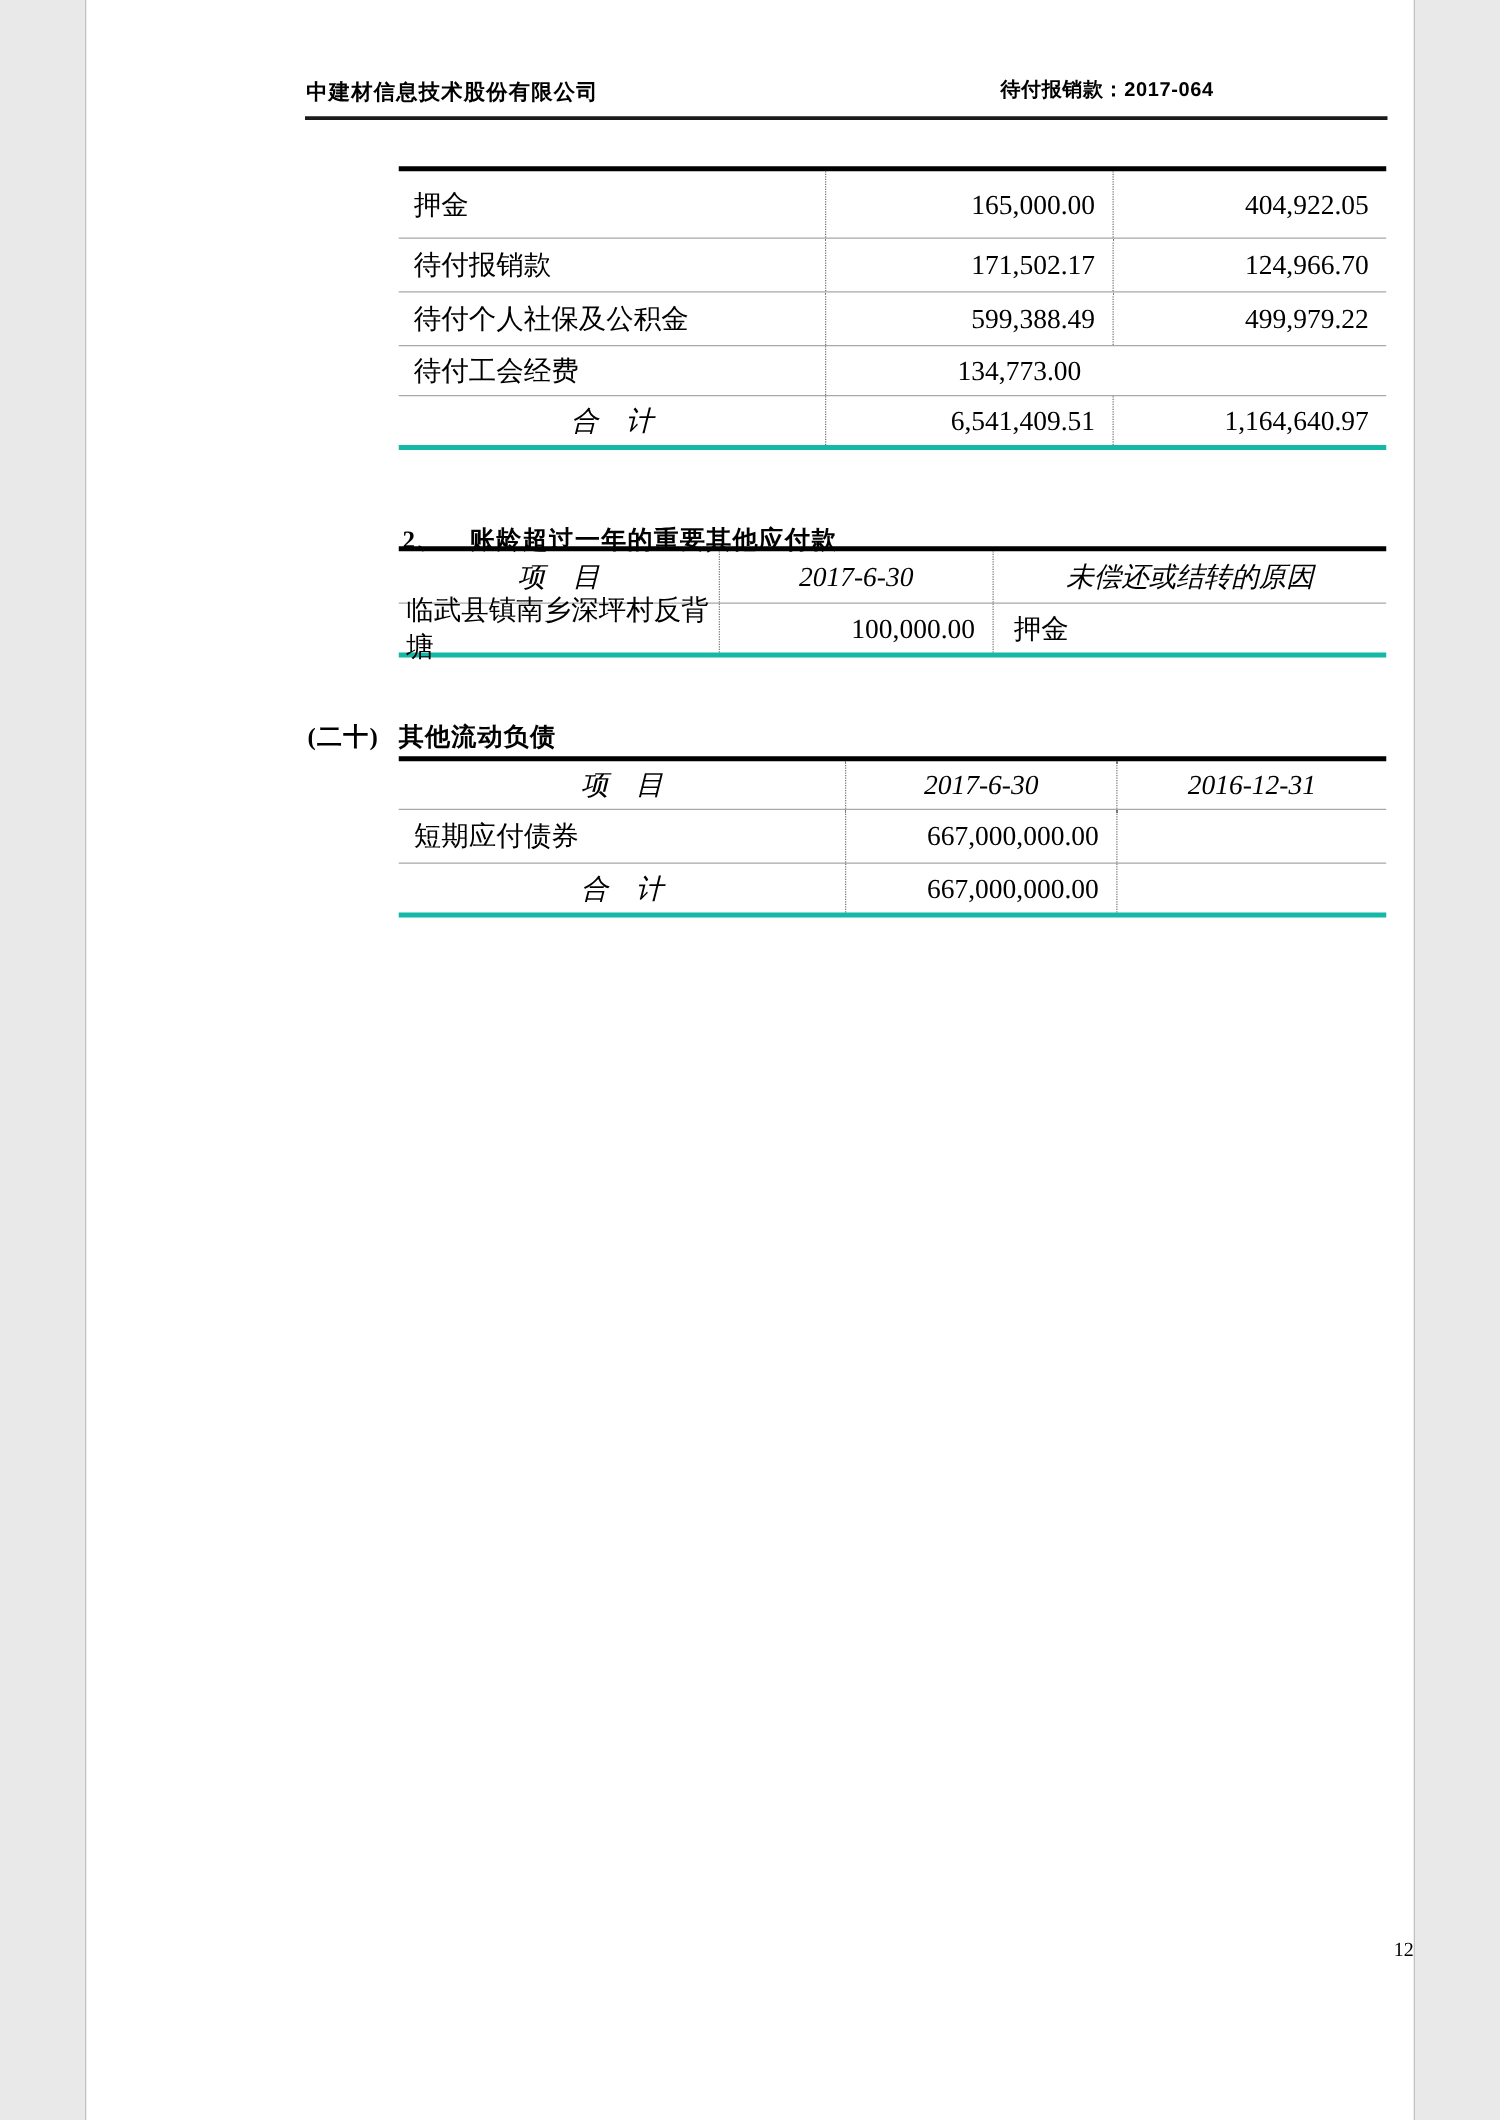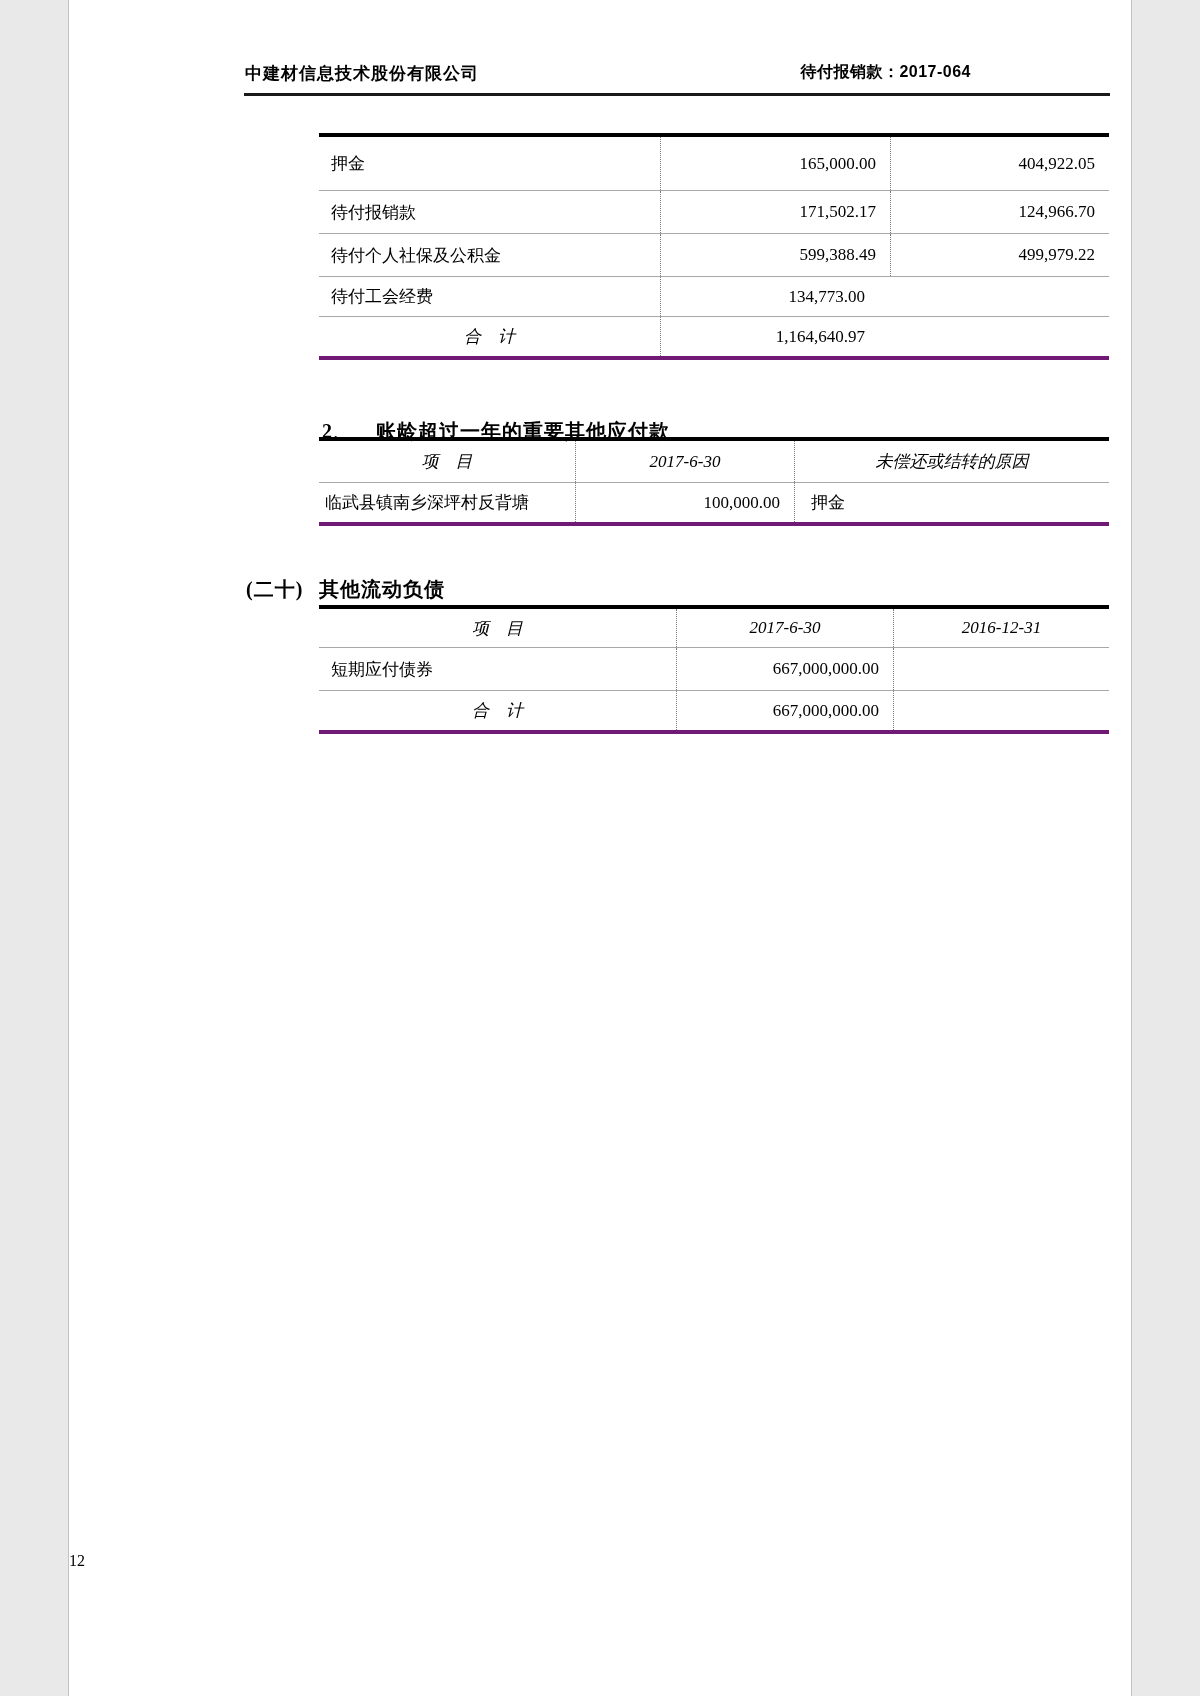--- a/index.html
+++ b/index.html
@@ -23,22 +23,22 @@
     position:absolute;right:160px;top:62px;
     font-family:"Liberation Sans","DejaVu Sans",sans-serif;
     font-weight:700;font-size:16px;letter-spacing:.5px;
   }
   .hdr-rule{
     position:absolute;left:175px;top:93px;width:866px;height:3px;
     background:#1a1a1a;
   }
   
   .tbl{position:absolute;left:250px;width:790px;
-       border-top:4px solid #000;border-bottom:4px solid #701a75;
-       box-sizing:border-box;font-size:17px;}
+       border-top:4px solid #000;border-bottom:4px solid #14b8a6;
+       box-sizing:border-box;font-size:22px;}
   .trow{display:flex;align-items:center;box-sizing:border-box;}
   .sep{border-bottom:1px solid #a8a8a8;}
   .cell{box-sizing:border-box;height:100%;display:flex;align-items:center;}
   .vline{border-right:1px dotted #777;}
   .num{justify-content:flex-end;padding-right:14px;font-variant-numeric:tabular-nums;}
   .txt{justify-content:flex-start;padding-left:12px;}
   .ctr{justify-content:center;font-style:italic;}
   
   .t1{top:133px;}
   .t1 .c1{width:342px;}
@@ -56,21 +56,21 @@
   .t2 .c2{width:219px;}
   .t2 .c3{width:314px;}
   
   .t3{top:605px;}
   .t3 .c1{width:358px;}
   .t3 .c2{width:217px;}
   .t3 .c3{width:215px;}
   
   .page-num{
     position:absolute;left:0;top:1552px;width:100%;
-    text-align:left;font-size:16px;
+    text-align:right;font-size:16px;
   }
 </style>
 </head>
 <body>
 
 <div class="page">
 
   <div class="hdr-left">中建材信息技术股份有限公司</div>
   <div class="hdr-right"><span>待付报销款：</span><span>2017-064</span></div>
   <div class="hdr-rule"></div>
@@ -90,20 +90,21 @@
       <div class="cell c1 txt vline">待付个人社保及公积金</div>
       <div class="cell c2 num vline">599,388.49</div>
       <div class="cell c3 num">499,979.22</div>
     </div>
     <div class="trow sep" style="height:40px">
       <div class="cell c1 txt vline">待付工会经费</div>
       <div class="cell c3 num">134,773.00</div>
     </div>
     <div class="trow" style="height:39px">
       <div class="cell c1 ctr vline">合　计</div>
+      <div class="cell c2 num vline">6,541,409.51</div>
       <div class="cell c3 num">1,164,640.97</div>
     </div>
   </div>
 
   <div class="sec-head sec2-head">
     <span class="sec-num">2、</span><span>账龄超过一年的重要其他应付款</span>
   </div>
 
   <div class="tbl t2">
     <div class="trow sep" style="height:42px">

